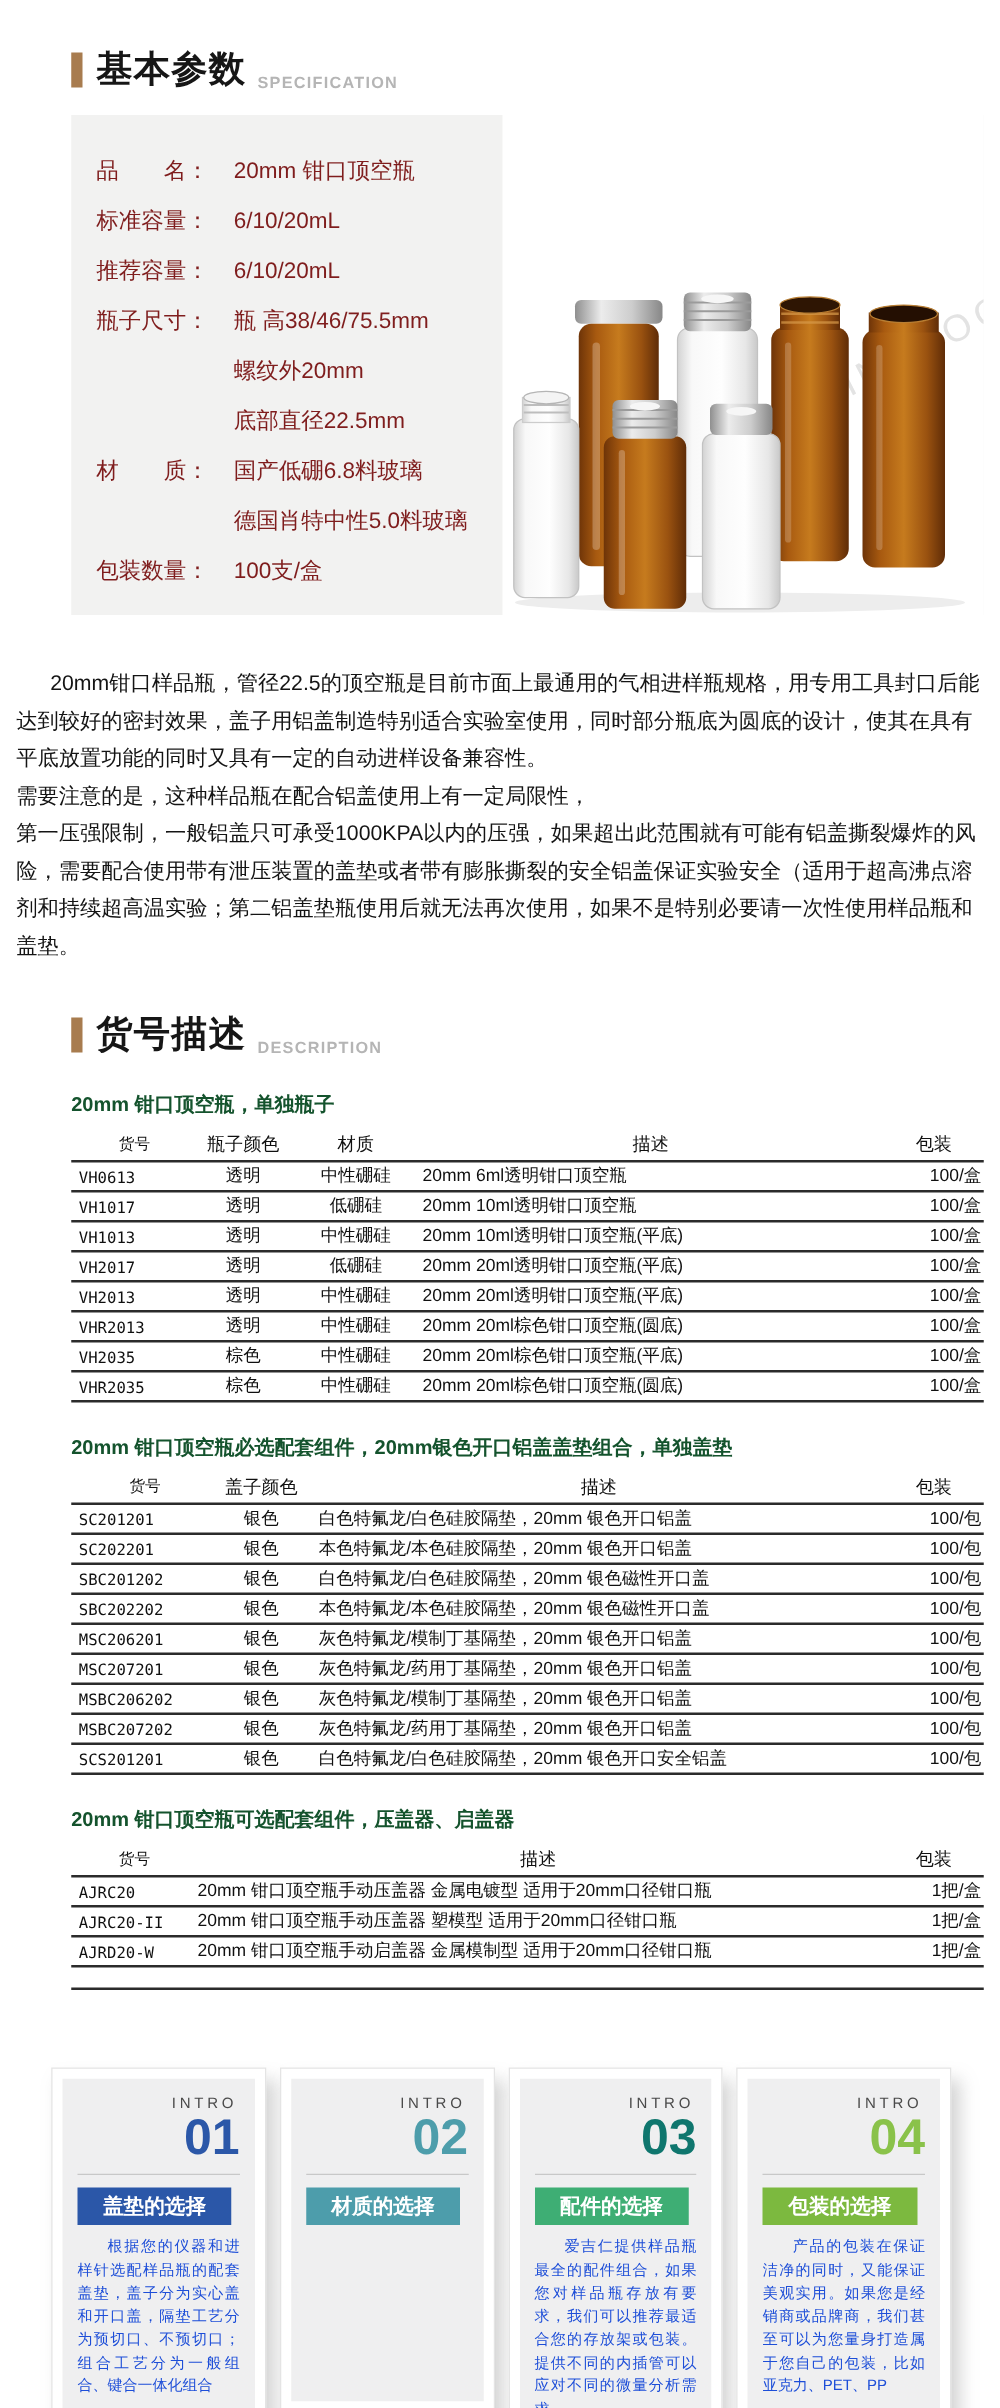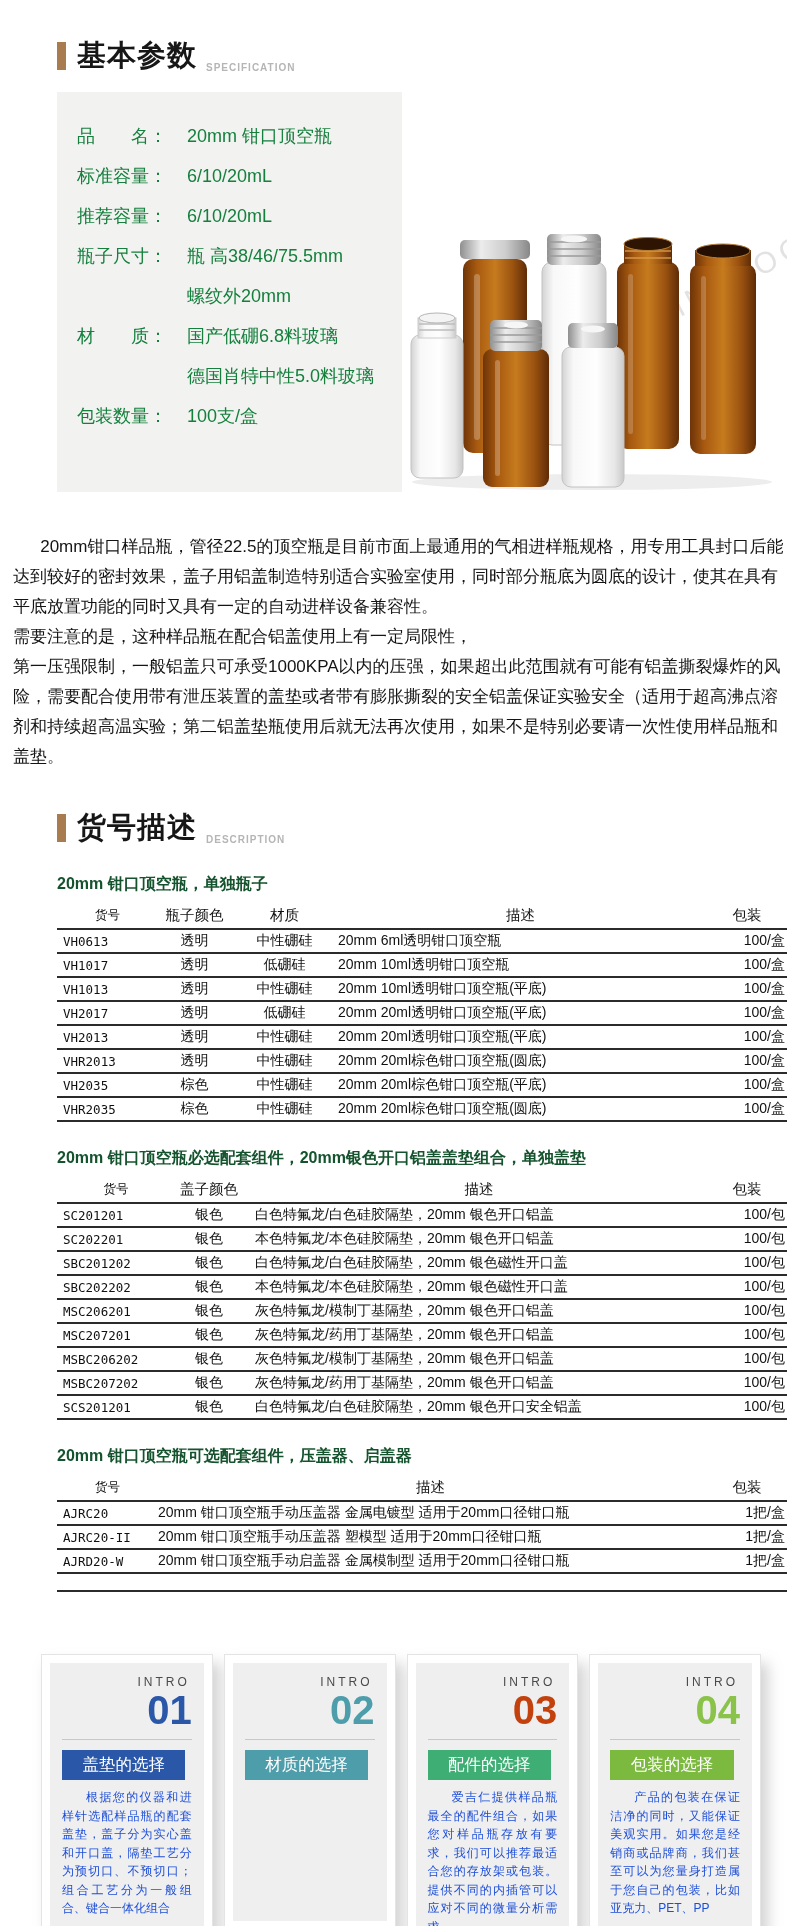--- a/index.html
+++ b/index.html
@@ -2,26 +2,26 @@
 <html><head>
 <meta charset="utf-8">
 <style>
   html,body{margin:0;padding:0;background:#fff;}
   body{width:800px;font-family:"Liberation Sans","DejaVu Sans",sans-serif;color:#222;padding-bottom:28px;}
 
   
   .section-head{display:flex;align-items:center;margin:36px 4px 0 57px;}
   .accent-bar{width:9px;height:28px;background:#a87c4f;margin-right:11px;}
   .sec-title{font-size:29px;color:#161616;font-weight:600;letter-spacing:1px;}
-  .sec-sub{font-size:10px;color:#b5b5b5;margin-left:9px;letter-spacing:1px;font-weight:bold;align-self:flex-end;margin-bottom:3px;}
+  .sec-sub{font-size:13px;color:#b5b5b5;margin-left:9px;letter-spacing:1px;font-weight:bold;align-self:flex-end;margin-bottom:3px;}
 
   
   .spec-panel{width:730px;margin:16px 0 0 57px;height:400px;background:#f2f2f1;display:flex;}
   .spec-list{width:345px;padding:24px 0 0 20px;box-sizing:border-box;}
-  .spec-row{display:flex;font-size:18px;line-height:40px;color:#15803d;}
+  .spec-row{display:flex;font-size:18px;line-height:40px;color:#7f1d1d;}
   .spec-label{width:110px;flex:none;}
   .spec-value{flex:1;}
   .photo{width:385px;height:400px;background:#fff;position:relative;overflow:hidden;}
 
   
   .intro-paragraphs{margin:40px 12px 8px 13px;font-size:17px;line-height:30px;color:#141414;}
   .p-indent{text-indent:1.6em;}
 
   
   .tbl-title{margin:26px 0 8px 57px;font-size:16px;font-weight:bold;color:#14532d;}
@@ -40,25 +40,25 @@
   .t3 .c-code{width:95px;}
   .end-line{width:730px;margin:16px 0 0 57px;border-top:2px solid #2b2b2b;}
 
   
   .cards{display:flex;gap:11px;margin:62px 0 0 41px;width:720px;}
   .card{flex:1;background:#fff;border:1px solid #e4e4e4;box-shadow:7px 9px 13px rgba(130,130,130,.35);padding:8px;box-sizing:border-box;}
   .card-inner{background:#efeff0;padding:12px 12px 14px;min-height:232px;box-sizing:content-box;}
   .intro-tag{text-align:right;font-size:12px;letter-spacing:3px;color:#4a4a4a;padding-right:2px;}
   .intro-num{text-align:right;font-size:40px;font-weight:bold;line-height:1.05;}
   .card-divider{border:none;border-top:1px solid #c8c8c8;margin:8px 0 10px;}
-  .card-badge{color:#fff;font-size:16.5px;font-weight:normal;text-align:center;padding:4px 0;width:95%;box-sizing:border-box;}
+  .card-badge{color:#fff;font-size:16.5px;font-weight:bold;text-align:center;padding:4px 0;width:95%;box-sizing:border-box;}
   .card-body{margin-top:8px;font-size:12px;line-height:18.5px;color:#1d4ed8;text-align:justify;text-indent:2em;}
   .c1 .intro-num{color:#2b57a8}.c1 .card-badge{background:#2b57a8}
   .c2 .intro-num{color:#4d9dab}.c2 .card-badge{background:#4d9dab}
-  .c3 .intro-num{color:#c2410c}.c3 .card-badge{background:#3eae74}
+  .c3 .intro-num{color:#0f766e}.c3 .card-badge{background:#3eae74}
   .c4 .intro-num{color:#8ac24a}.c4 .card-badge{background:#7cb93f}
 </style>
 </head>
 <body>
 
 <div class="section-head">
   <span class="accent-bar"></span>
   <span class="sec-title">基本参数</span>
   <span class="sec-sub">SPECIFICATION</span>
 </div>
@@ -84,20 +84,24 @@
       <div class="spec-row">
         <span class="spec-label">瓶子尺寸：</span>
         <span class="spec-value">瓶 高38/46/75.5mm</span>
       </div>
 
       <div class="spec-row">
         <span class="spec-label"></span>
         <span class="spec-value">螺纹外20mm</span>
       </div>
 
+      <div class="spec-row">
+        <span class="spec-label"></span>
+        <span class="spec-value">底部直径22.5mm</span>
+      </div>
 
       <div class="spec-row">
         <span class="spec-label">材　　质：</span>
         <span class="spec-value">国产低硼6.8料玻璃</span>
       </div>
 
       <div class="spec-row">
         <span class="spec-label"></span>
         <span class="spec-value">德国肖特中性5.0料玻璃</span>
       </div>

